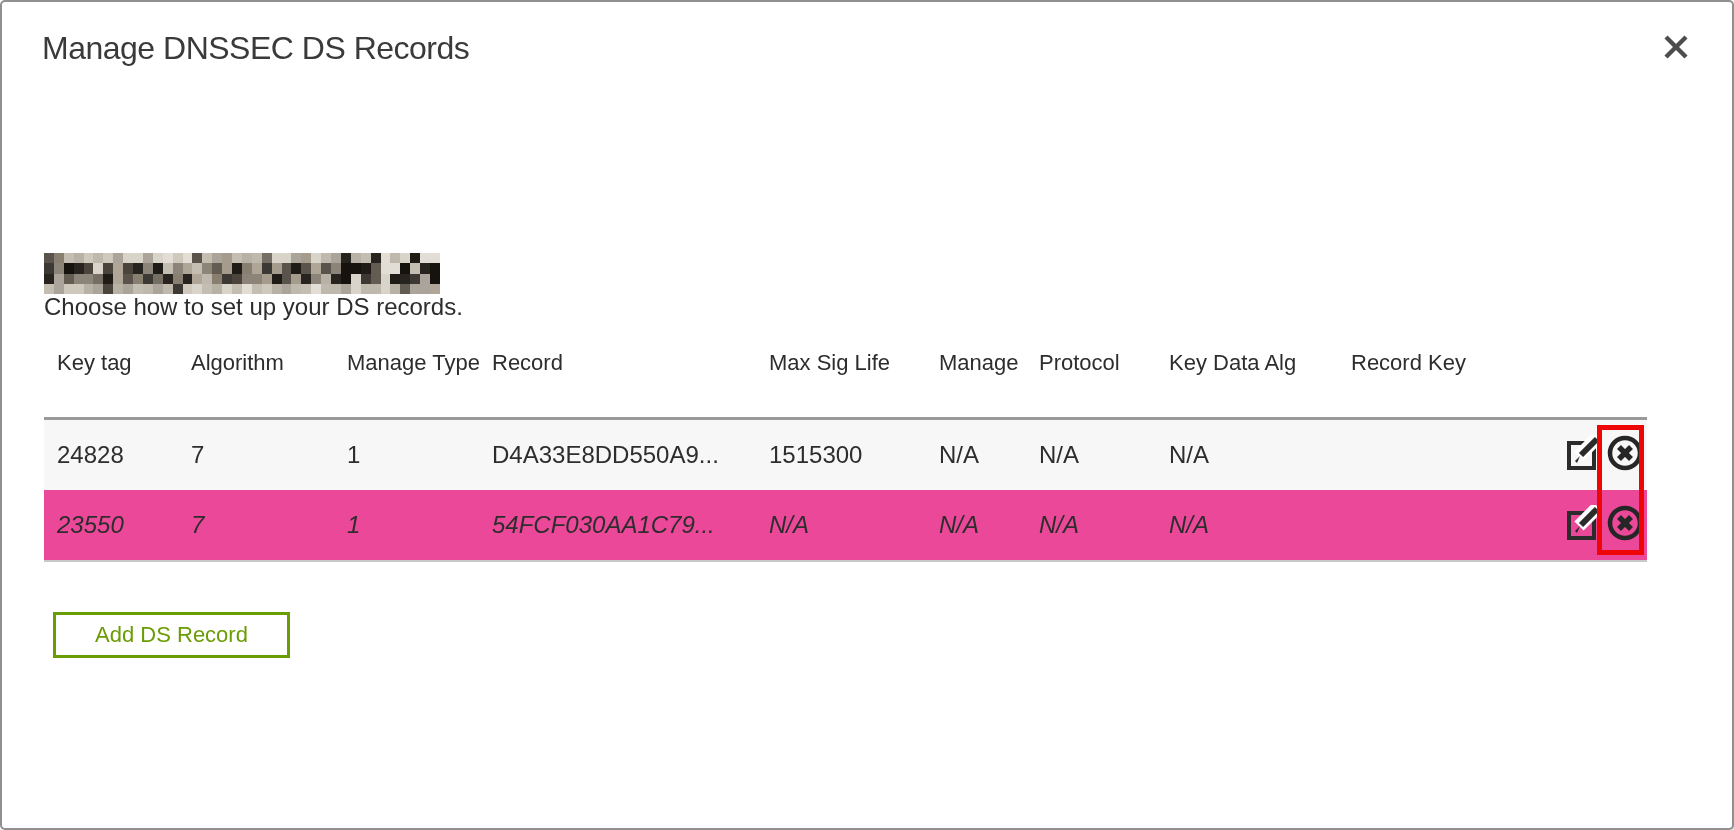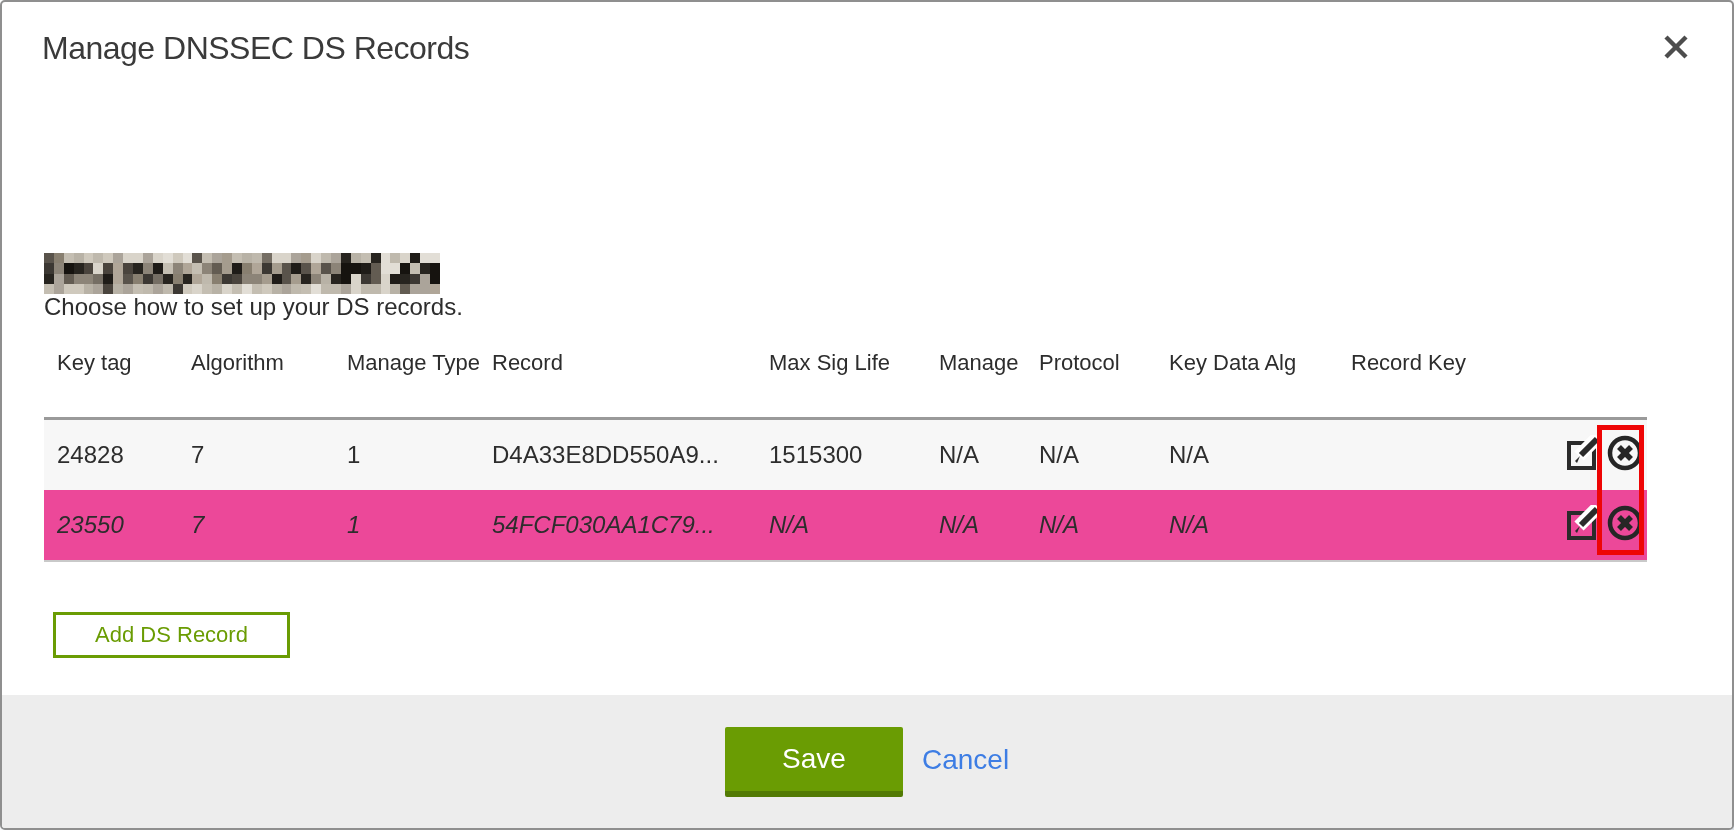--- a/index.html
+++ b/index.html
@@ -356,18 +356,14 @@
           </div>
         </td>
       </tr>
     </tbody>
   </table>
 
   <div class="red-highlight"></div>
 
   <button class="add-btn">Add DS Record</button>
 
-  <div class="footer">
-    <button class="save-btn">Save</button>
-    <a class="cancel-link">Cancel</a>
-  </div>
 
 </div>
 
 </body></html>

